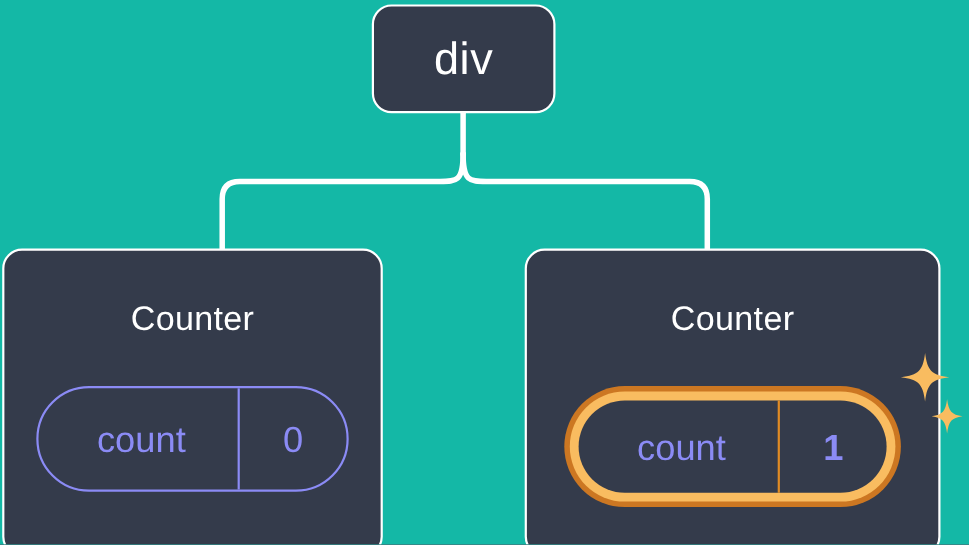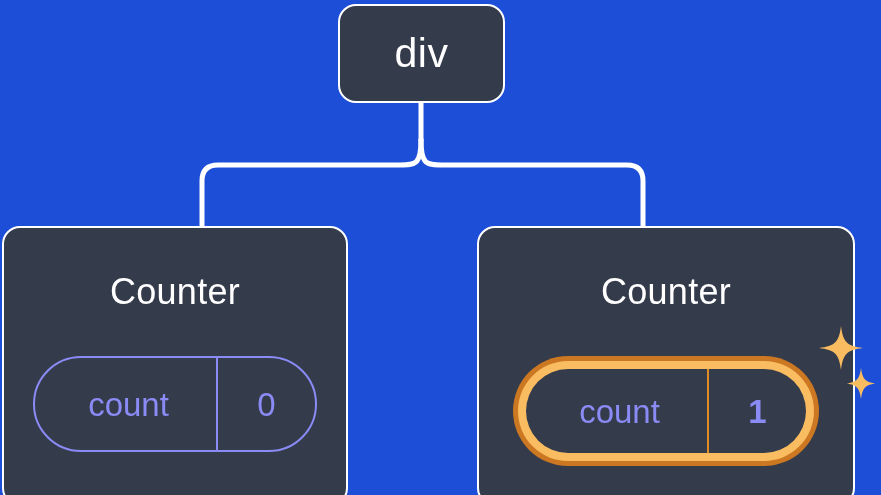--- a/index.html
+++ b/index.html
@@ -4,21 +4,21 @@
 <style>
   html, body {
     margin: 0;
     padding: 0;
     background: #4d6872;
   }
   #stage {
     position: relative;
     width: 881px;
     height: 495px;
-    background: #1d4ed8;
+    background: #14b8a6;
     overflow: hidden;
     font-family: "Liberation Sans", sans-serif;
   }
 
   
   #connectors {
     position: absolute;
     left: 0;
     top: 0;
     width: 881px;
@@ -65,21 +65,21 @@
     height: 280px;
   }
   #card-right {
     left: 477px;
     top: 226px;
     width: 378px;
     height: 280px;
   }
   .card-title {
     color: #ffffff;
-    font-size: 36px;
+    font-size: 31px;
     line-height: 1;
     margin-top: 46px;
     letter-spacing: 0.3px;
   }
 
   
   .pill-wrap {
     position: relative;
     margin-top: 46px;
     display: flex;

